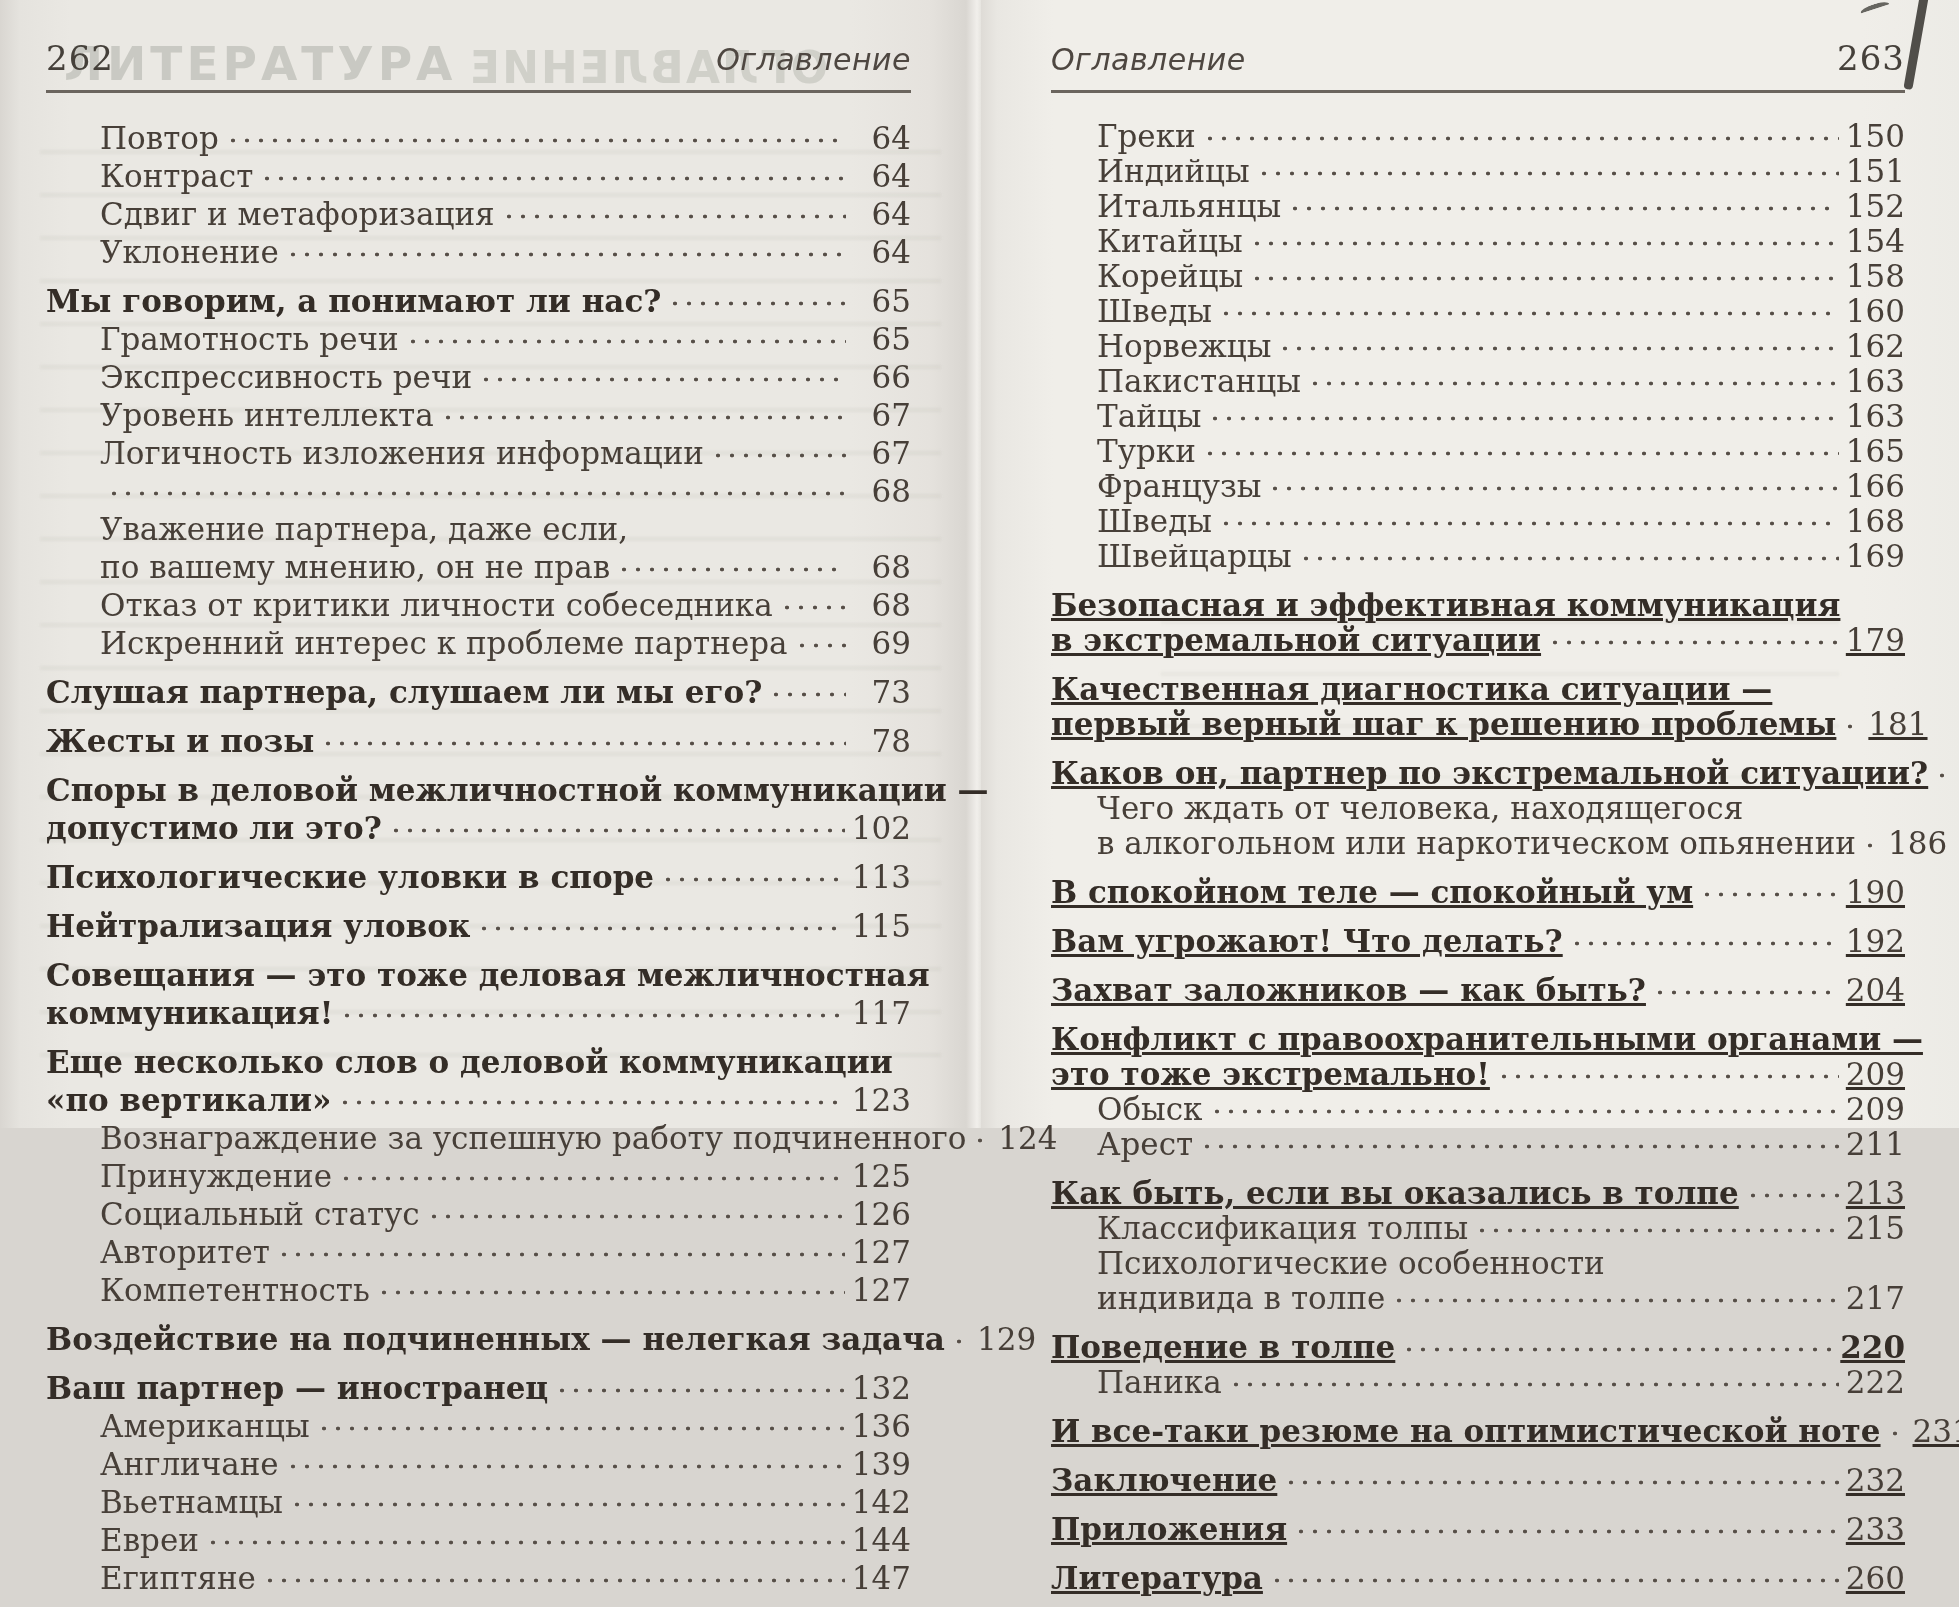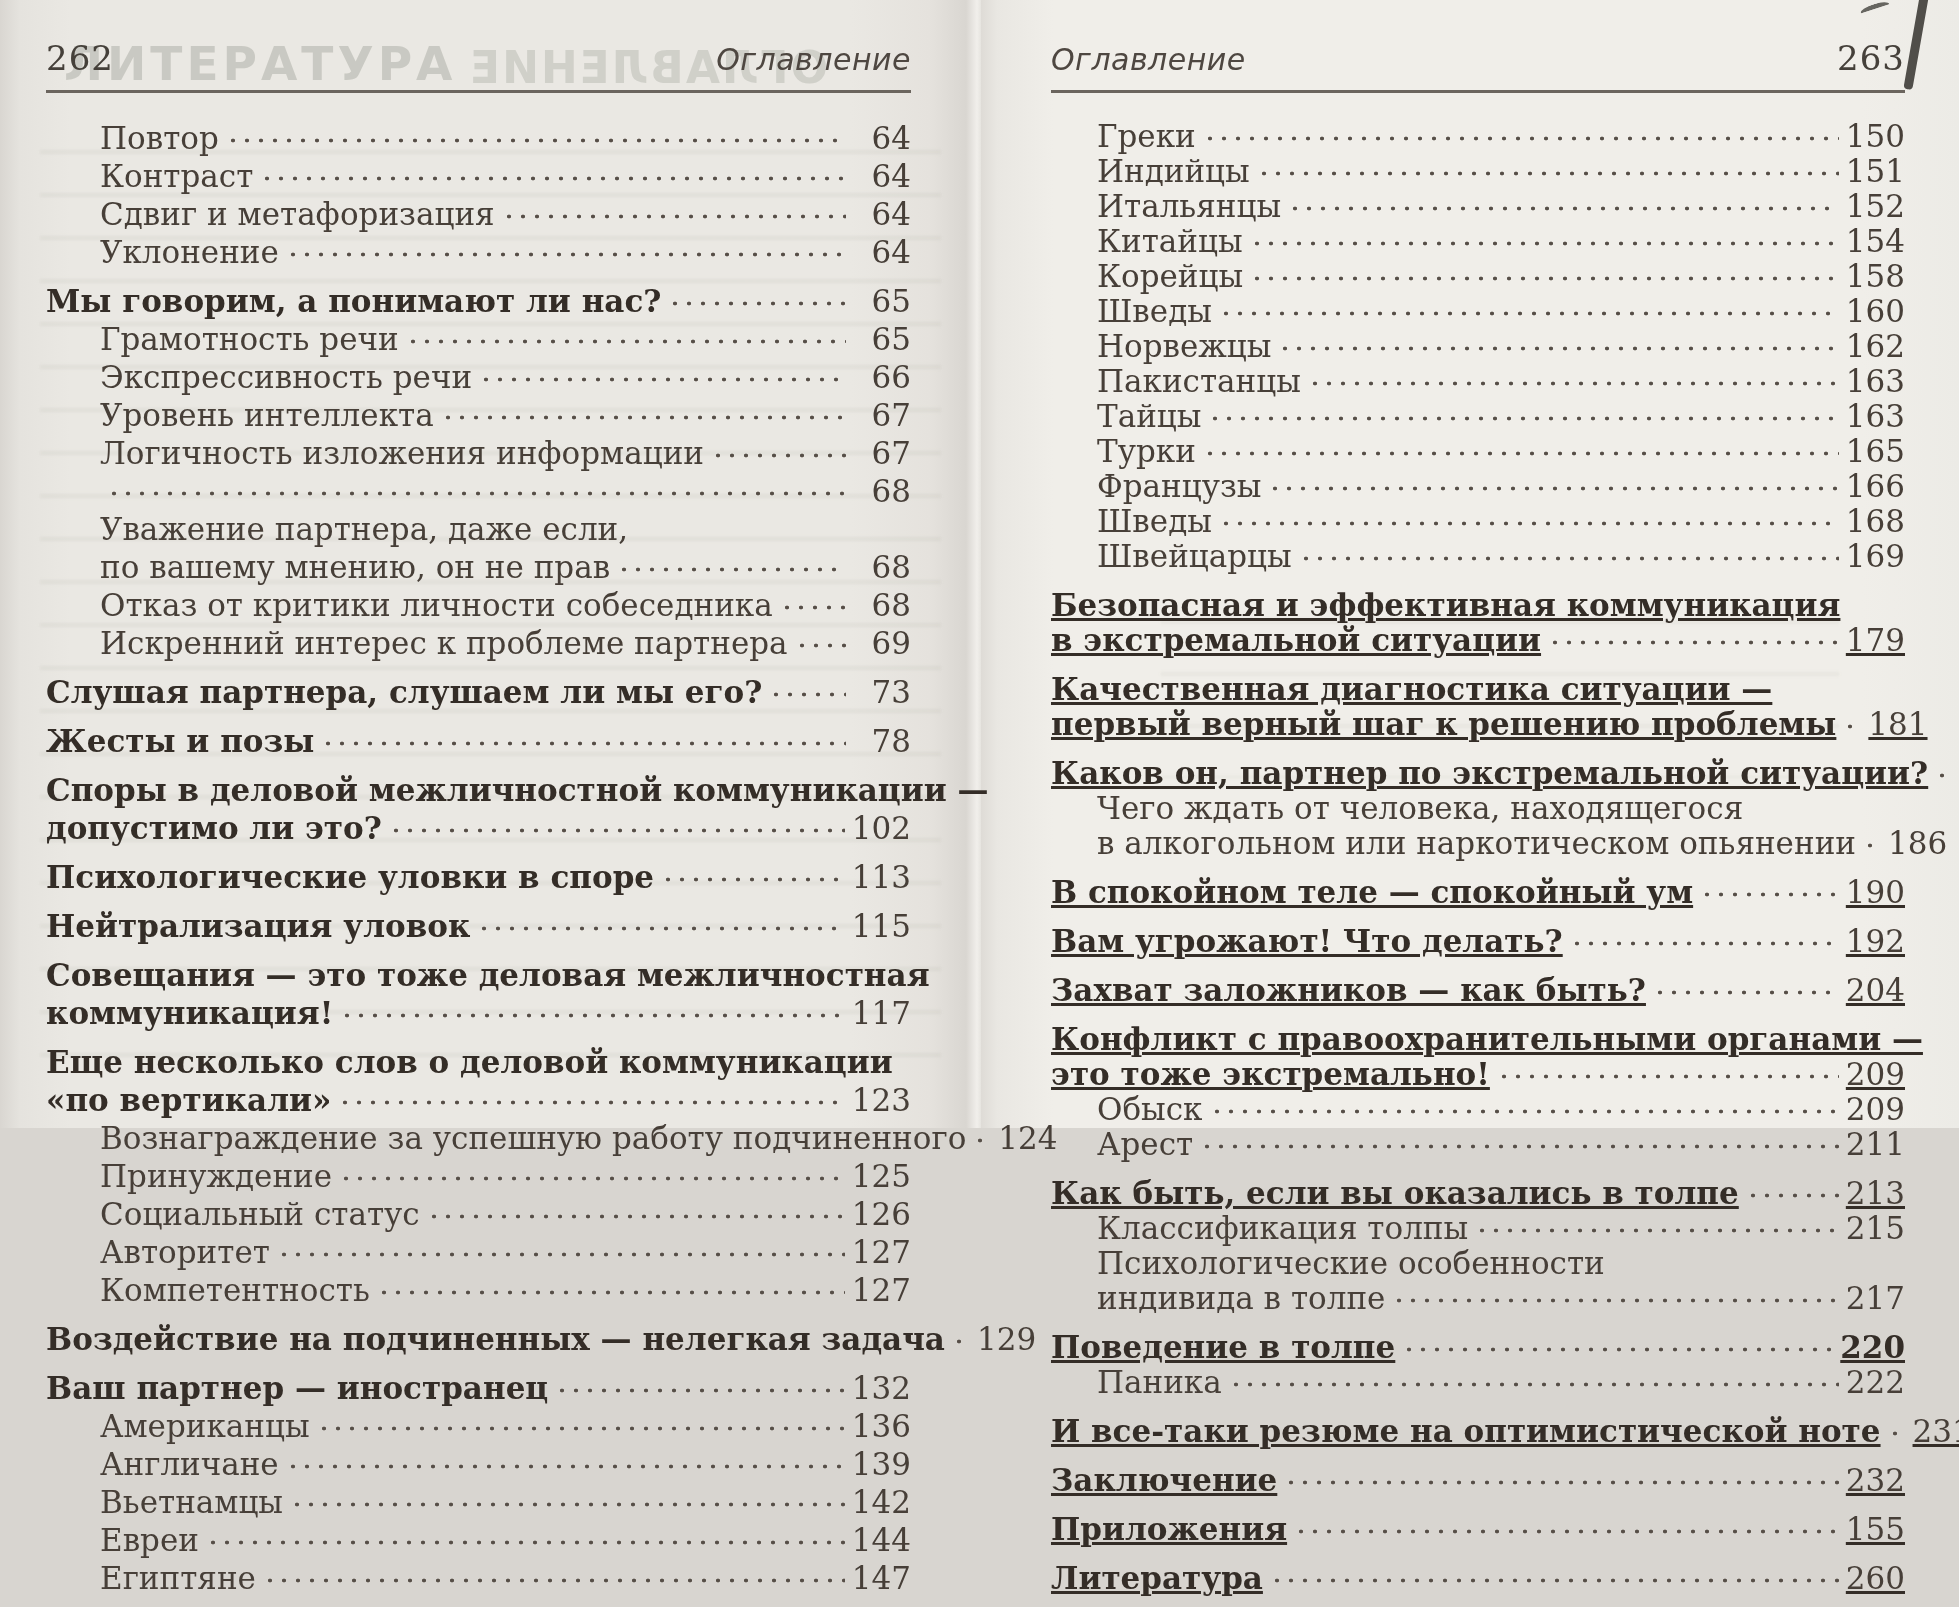--- a/index.html
+++ b/index.html
@@ -549,21 +549,21 @@
           <div class="eline">
             <span class="t">Заключение</span>
             <span class="dots"></span>
             <span class="pg">232</span>
           </div>
         </div>
         <div class="entry head">
           <div class="eline">
             <span class="t">Приложения</span>
             <span class="dots"></span>
-            <span class="pg">155</span>
+            <span class="pg">233</span>
           </div>
         </div>
         <div class="entry head">
           <div class="eline">
             <span class="t">Литература</span>
             <span class="dots"></span>
             <span class="pg">260</span>
           </div>
         </div>
       </div>

